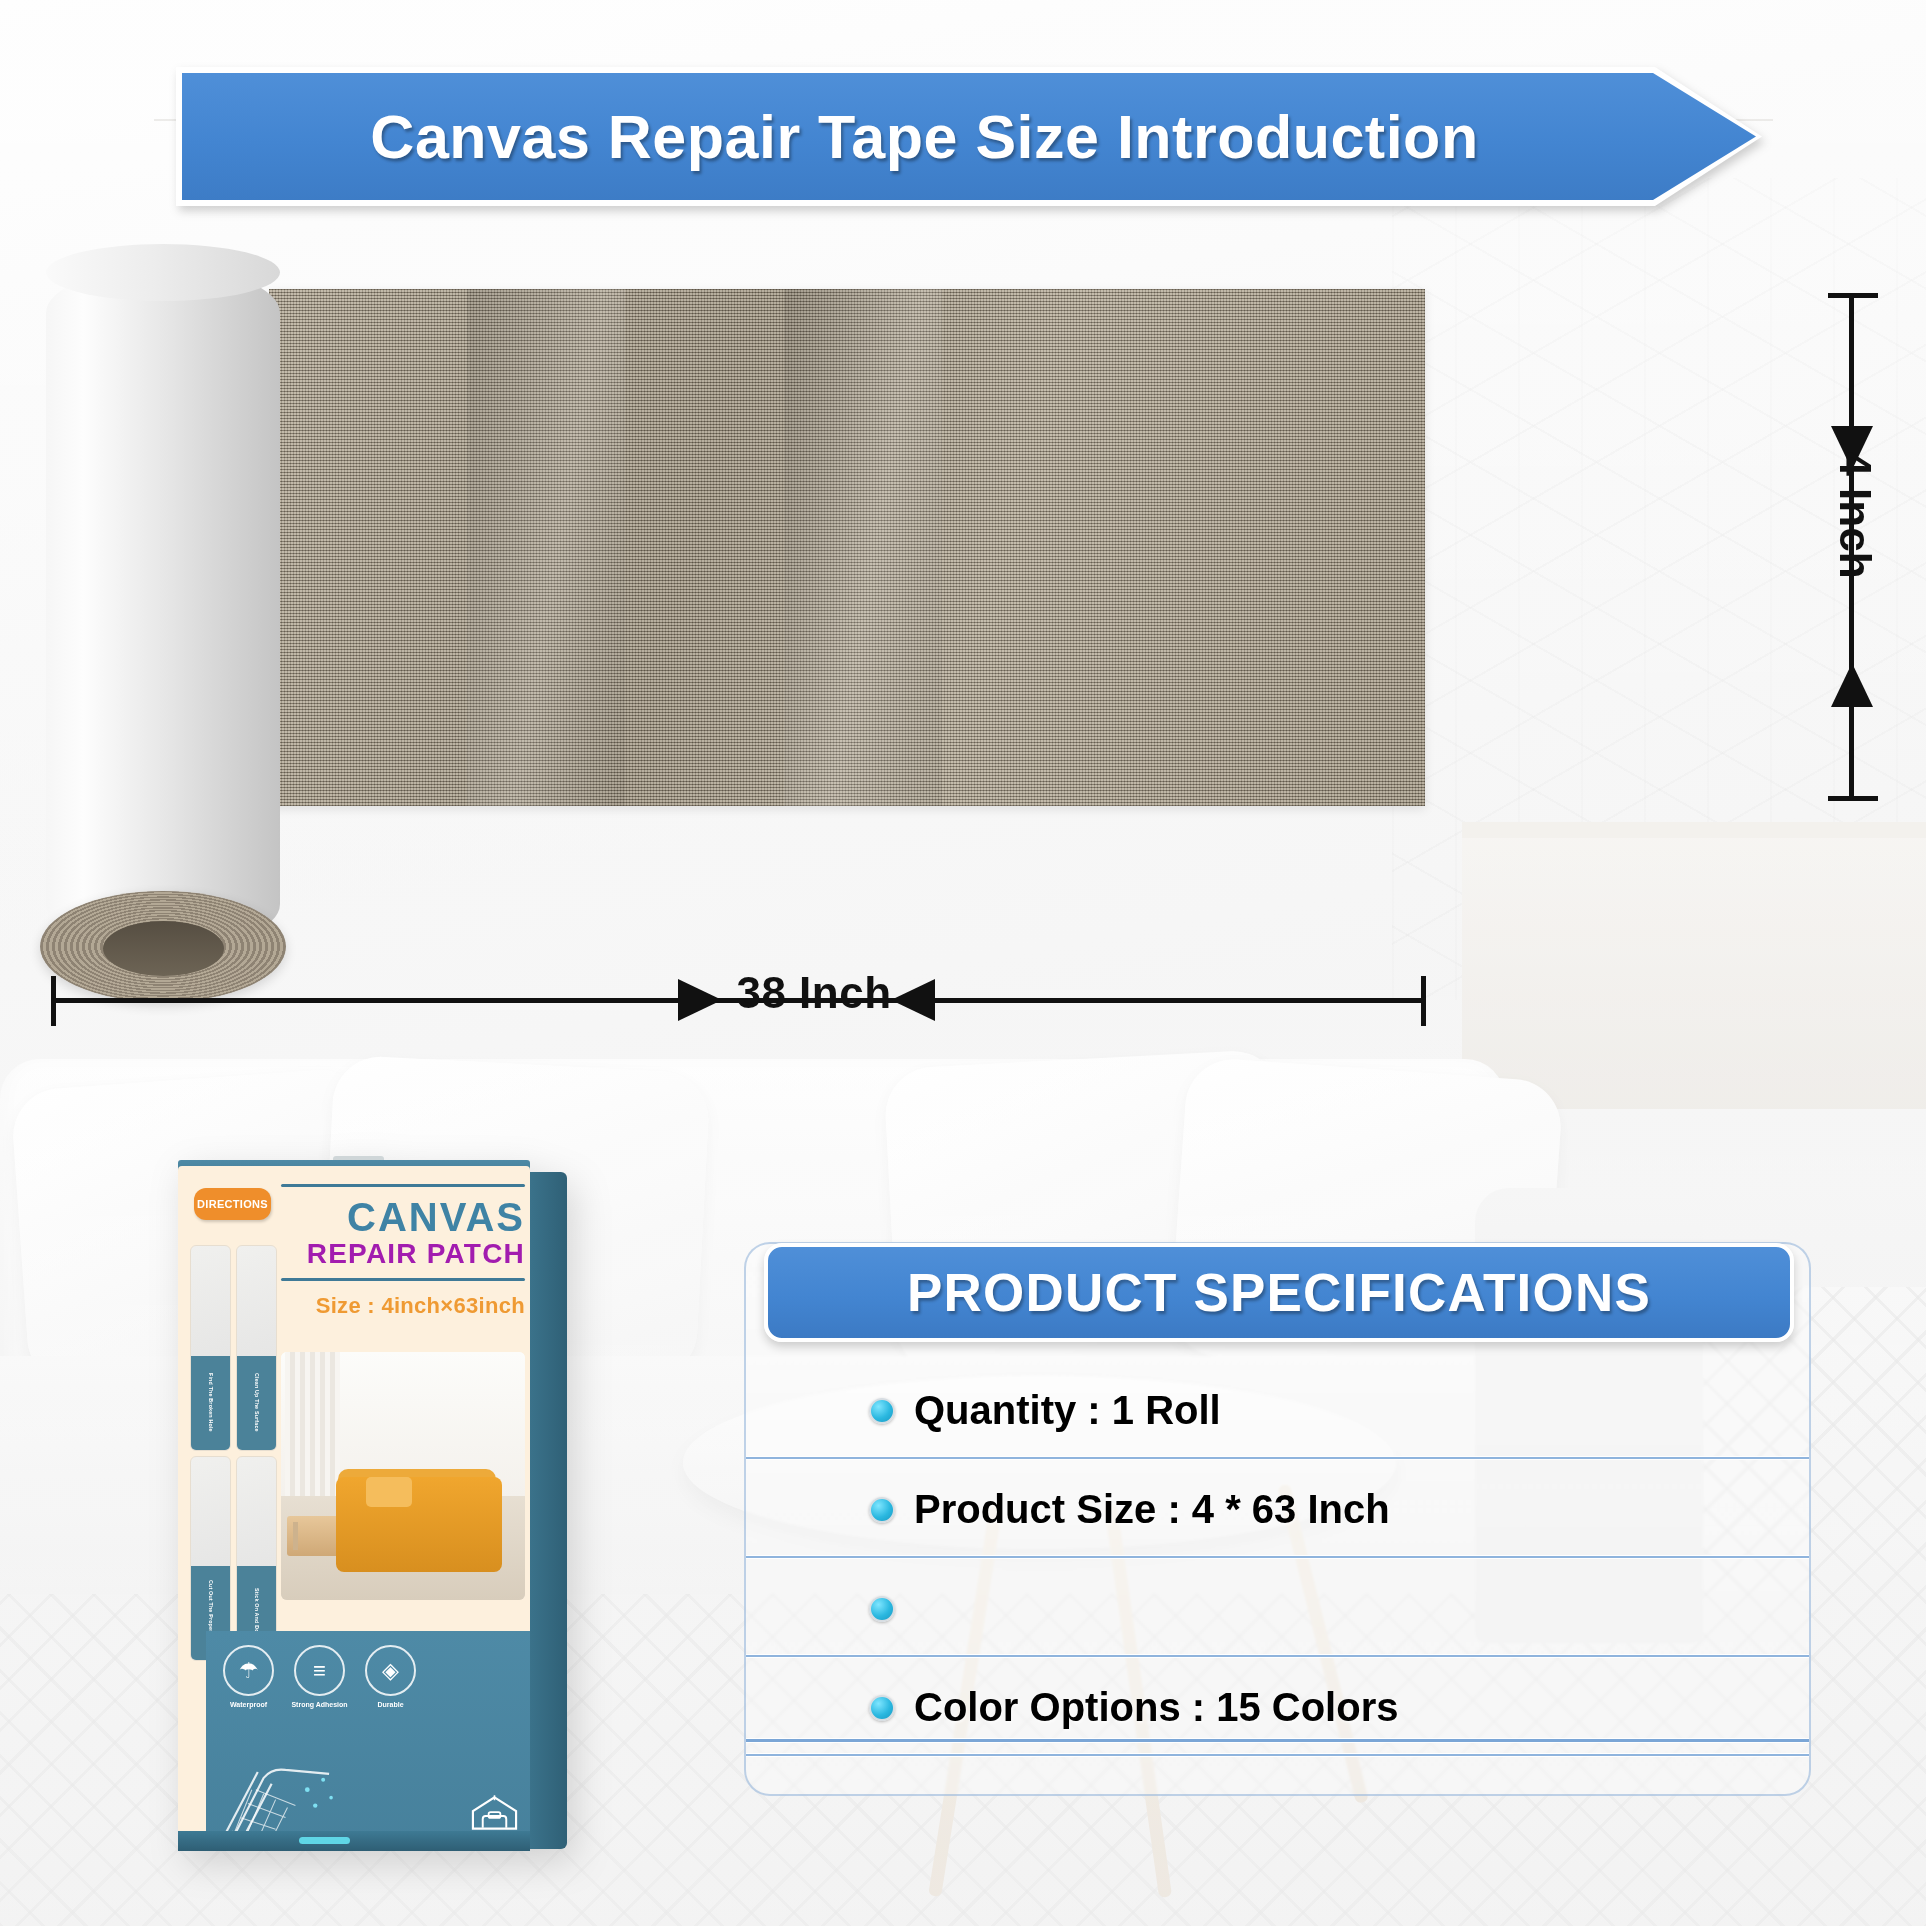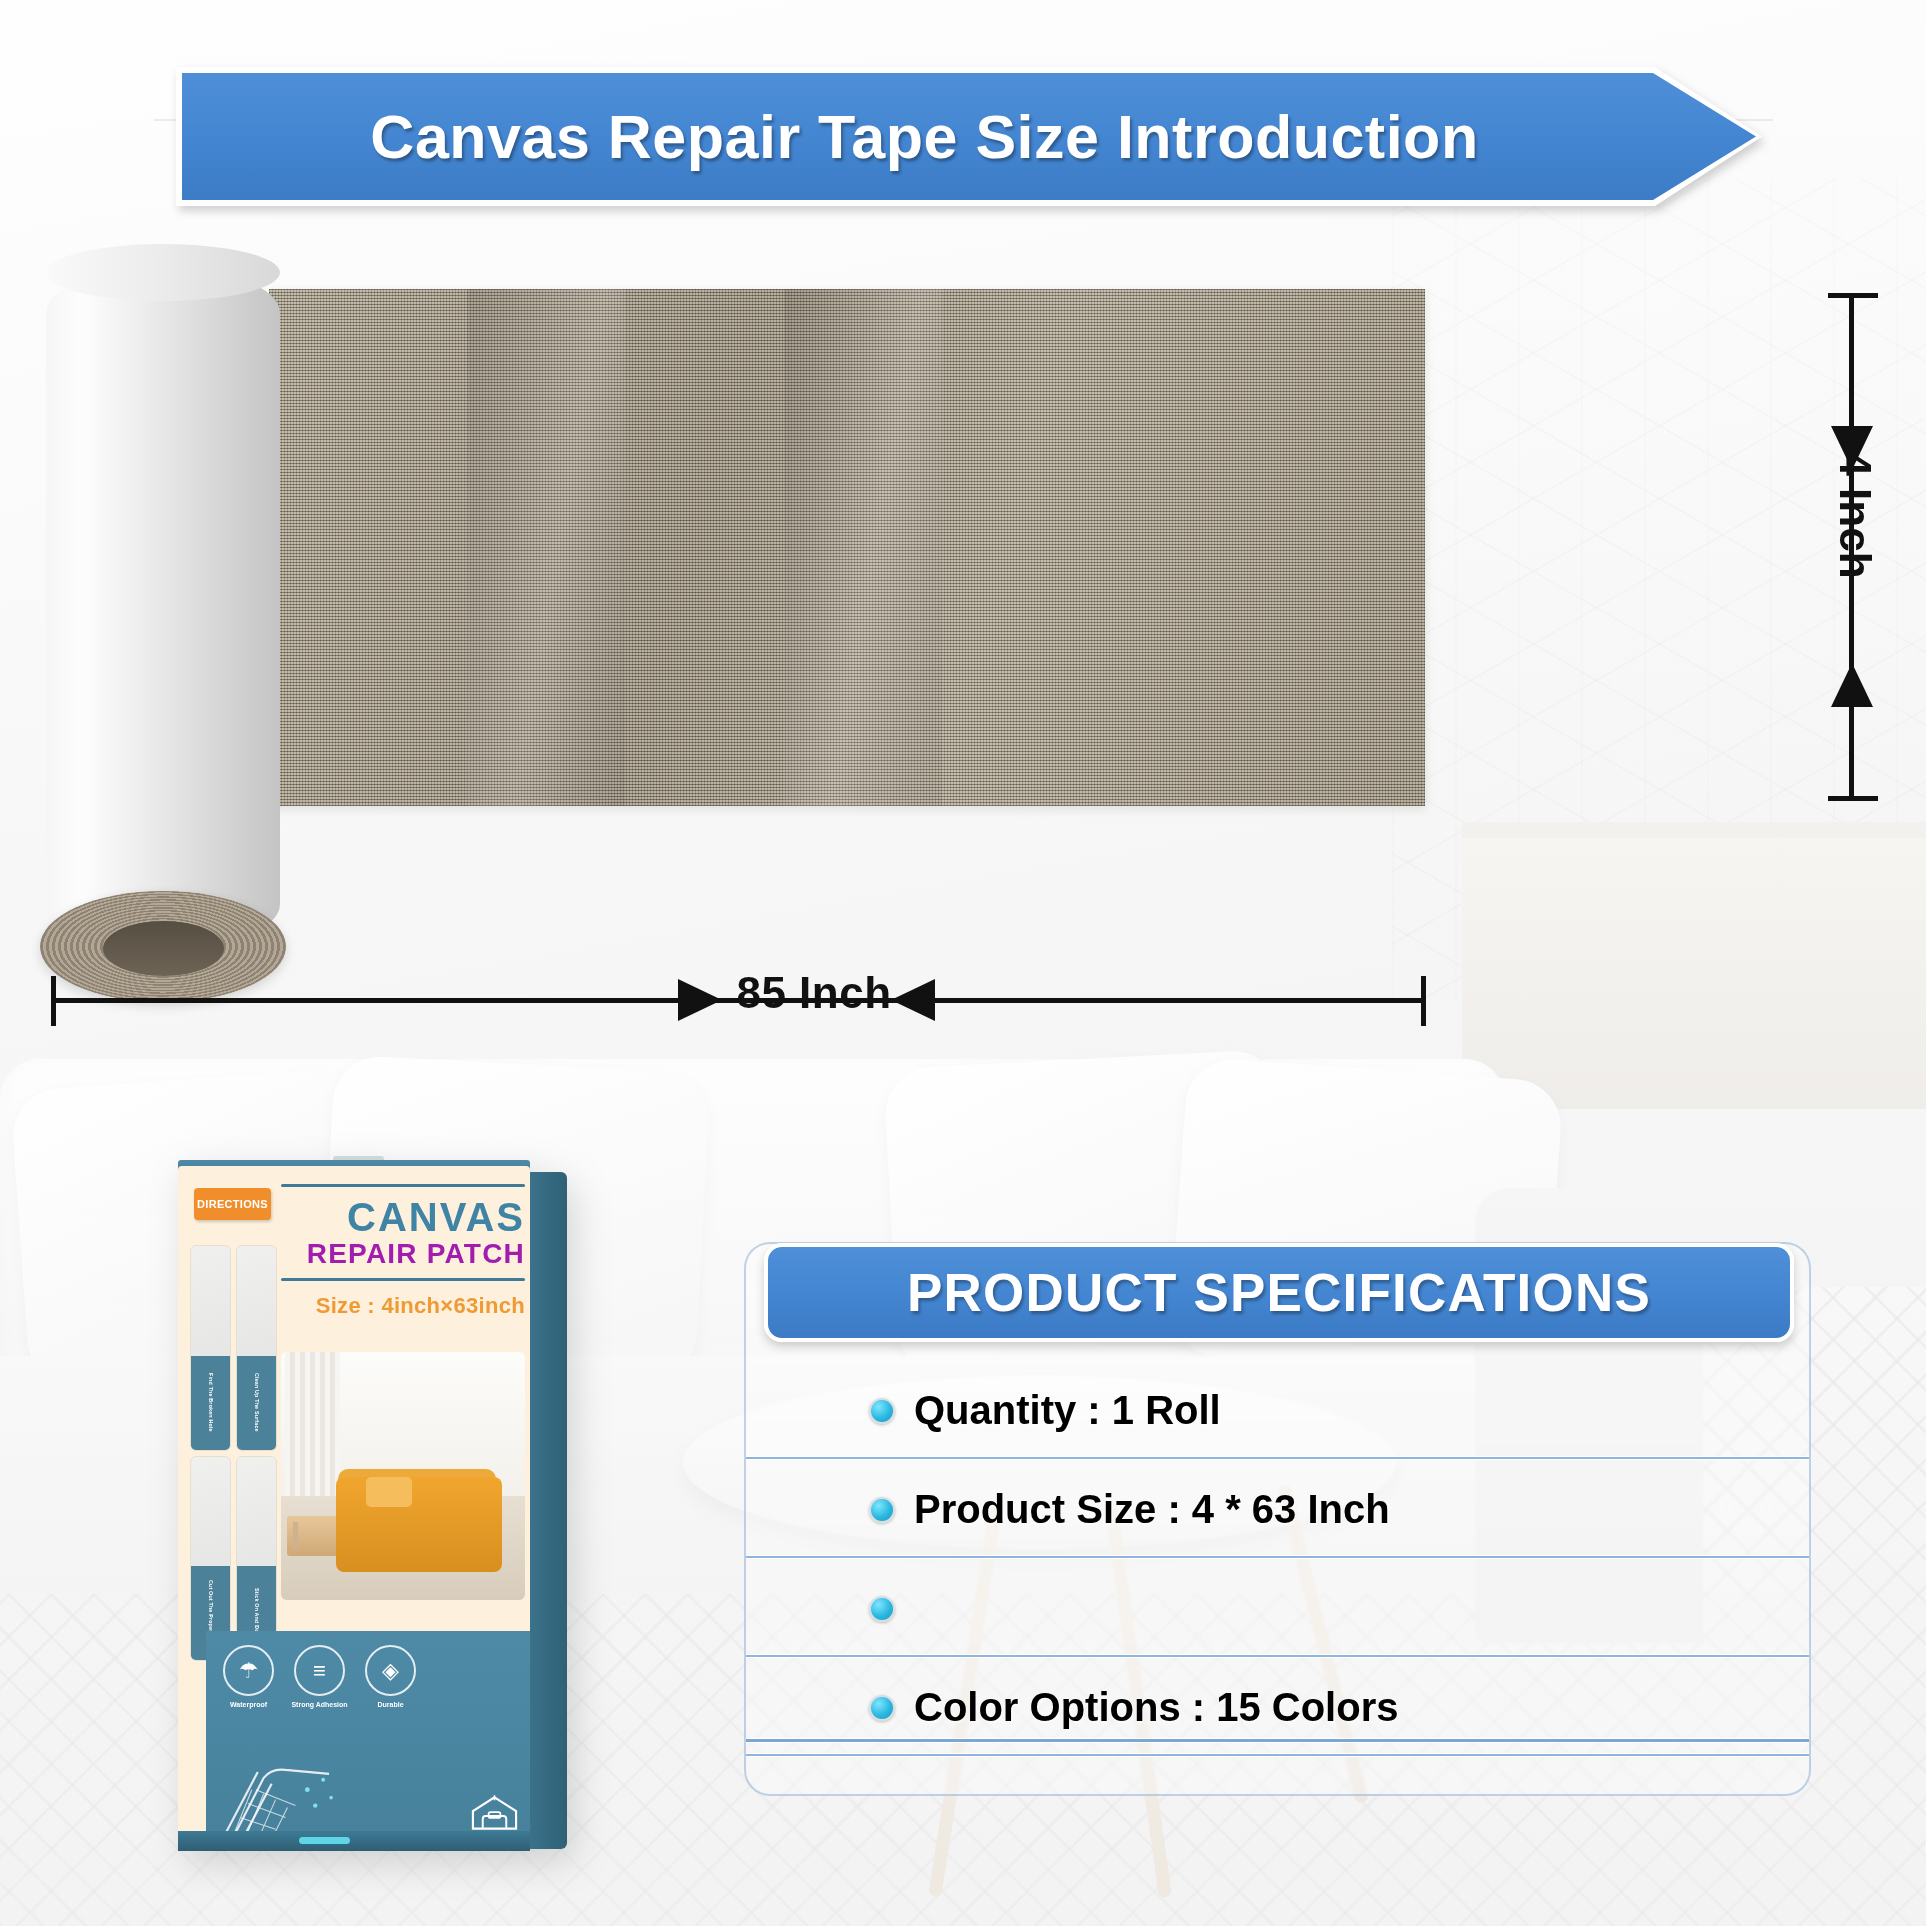--- a/index.html
+++ b/index.html
@@ -210,21 +210,21 @@
     position:absolute; left:183px; top:8px; width:51px; height:8px;
     background:#cfd6d8; border-radius:3px;
   }
   .box-side {
     position:absolute; left:366px; top:24px; width:51px; height:677px;
     background:linear-gradient(90deg,#3f7992,#2f6076);
     border-radius:0 6px 6px 0;
   }
   .directions-badge {
     position:absolute; left:16px; top:22px; width:77px; height:32px;
-    background:#ef8e2b; border-radius:4px;
+    background:#ef8e2b; border-radius:12px;
     display:flex; align-items:center; justify-content:center;
     color:#fff; font-size:11px; font-weight:bold; letter-spacing:0.3px;
     box-shadow:1px 2px 3px rgba(0,0,0,.18);
   }
   .box-title-block { position:absolute; left:103px; top:18px; width:244px;text-align:right; }
   .box-rule { height:3px; background:#3f7a97; border-radius:2px; }
   .box-title-1 {
     font-size:40px; font-weight:bold; color:#3f83a5; letter-spacing:2px;
     line-height:1.0; margin:10px 0 0 0;
   }
@@ -400,21 +400,21 @@
   <div id="roll-bottom"></div>
   <div id="roll-core"></div>
 </div>
 
 <div>
   <div class="dim-line" id="dim-h-line"></div>
   <div class="dim-line" id="dim-h-cap-l"></div>
   <div class="dim-line" id="dim-h-cap-r"></div>
   <div class="arrow-h" id="arrow-h-right"></div>
   <div class="arrow-h" id="arrow-h-left"></div>
-  <div id="dim-h-label">85 Inch</div>
+  <div id="dim-h-label">38 Inch</div>
 </div>
 
 <div>
   <div class="dim-line" id="dim-v-line"></div>
   <div class="dim-line" id="dim-v-cap-t"></div>
   <div class="dim-line" id="dim-v-cap-b"></div>
   <div class="arrow-v" id="arrow-v-down"></div>
   <div class="arrow-v" id="arrow-v-up"></div>
   <div id="dim-v-label">4 Inch</div>
 </div>

